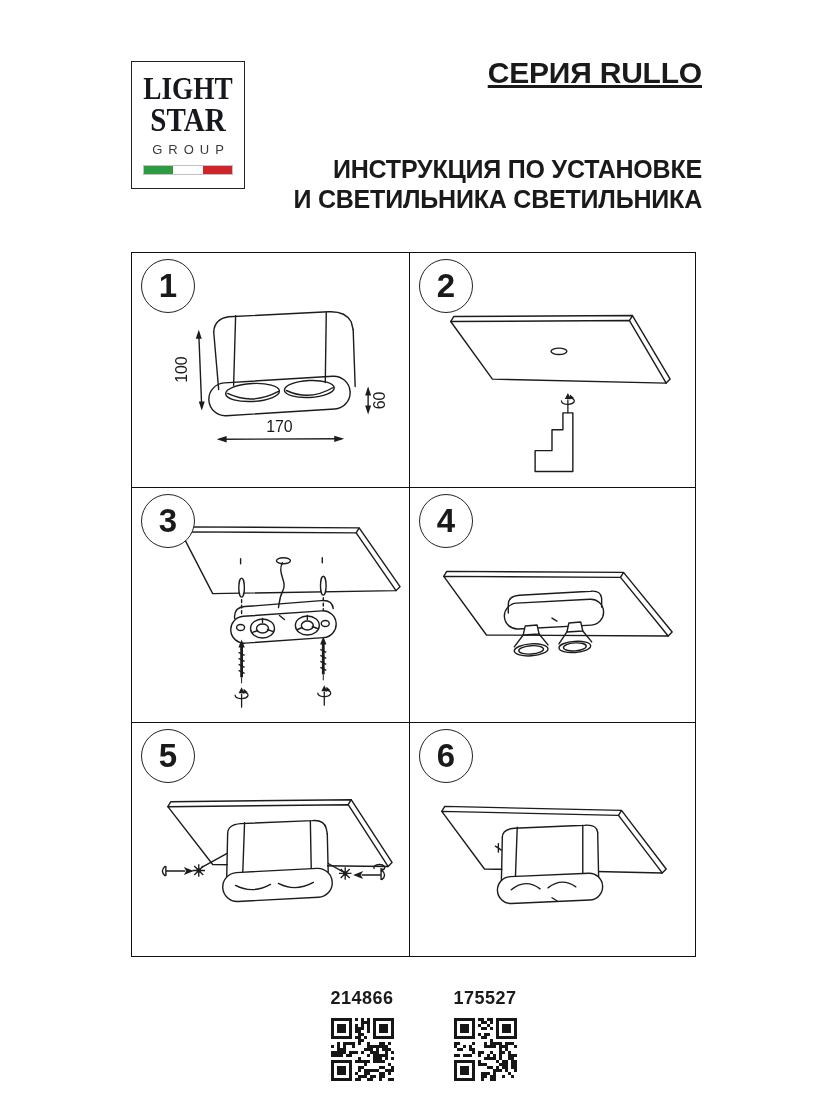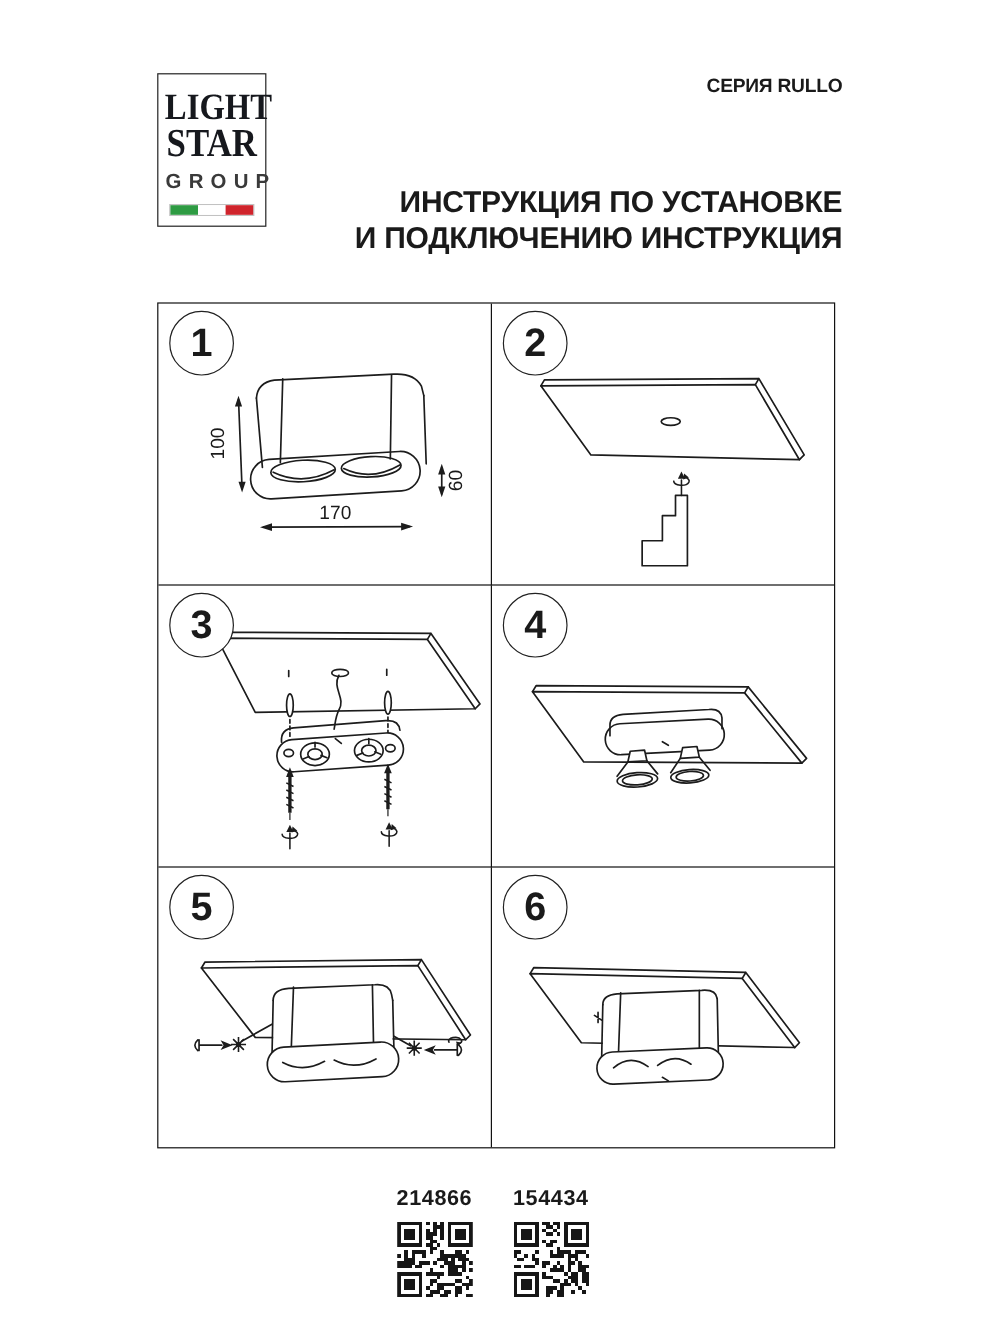--- a/index.html
+++ b/index.html
@@ -1,50 +1,50 @@
 <!DOCTYPE html>
 <html><head>
 <meta charset="utf-8">
 <style>
   html,body{margin:0;padding:0;background:#fff;}
   body{width:826px;height:1105px;position:relative;font-family:"Liberation Sans",sans-serif;color:#1a1a1a;}
   .page{position:absolute;inset:0;background:#fff;}
 
   
-  .logo-box{position:absolute;left:131px;top:61px;width:91px;height:128px;border:1.5px solid #222;box-sizing:border-box;text-align:center;padding-top:11px;}
+  .logo-box{position:absolute;left:131px;top:61px;width:114px;height:128px;border:1.5px solid #222;box-sizing:border-box;text-align:center;padding-top:11px;}
   .logo-l1,.logo-l2{font-family:"Liberation Serif",serif;font-weight:700;font-size:31px;line-height:31px;letter-spacing:0;transform:scaleX(.88);transform-origin:center;color:#16181d;}
   .logo-l2{font-size:33px;line-height:33px;}
-  .logo-l3{font-size:17px;letter-spacing:6px;margin-top:5px;color:#3a3a3a;text-indent:6px;font-weight:bold;}
+  .logo-l3{font-size:13px;letter-spacing:6px;margin-top:5px;color:#3a3a3a;text-indent:6px;}
   .flag{height:10px;width:80%;margin:8px auto 0;display:flex;border:1px solid #c2c2c2;box-sizing:border-box;}
   .flag span{flex:1;}
   .flag .f-green{background:#2e9b43;}
   .flag .f-white{background:#ffffff;}
   .flag .f-red{background:#d0242c;}
 
   
   .hdr{position:absolute;right:124px;text-align:right;font-weight:700;letter-spacing:-.2px;}
-  .hdr-series{top:57px;font-size:16px;line-height:31px;}
+  .hdr-series{top:57px;font-size:30px;line-height:31px;text-decoration:underline;}
   .hdr-instr{top:155px;font-size:25px;line-height:29.5px;}
 
   
   .grid{position:absolute;left:131px;top:252px;width:565px;height:705px;border:1.6px solid #111;box-sizing:border-box;display:grid;grid-template-columns:278px 1fr;grid-template-rows:235px 235px 1fr;}
   .cell{position:relative;border-right:1.4px solid #111;border-bottom:1.4px solid #111;box-sizing:border-box;overflow:hidden;}
   .cell:nth-child(2n){border-right:none;}
   .cell:nth-child(5),.cell:nth-child(6){border-bottom:none;}
   .badge{position:absolute;left:9px;top:6px;width:52px;height:52px;border:1.6px solid #222;border-radius:50%;display:flex;align-items:center;justify-content:center;font-size:33px;font-weight:700;z-index:3;background:#fff;}
   .cell svg.draw{position:absolute;inset:0;}
   svg.draw *{vector-effect:non-scaling-stroke;}
   .ln{stroke:#1c1c1c;stroke-width:1.4;fill:none;stroke-linecap:round;stroke-linejoin:round;}
   .lnf{stroke:#1c1c1c;stroke-width:1.4;fill:#fff;stroke-linecap:round;stroke-linejoin:round;}
   .solid{fill:#1c1c1c;stroke:none;}
   .whitef{fill:#fff;stroke:none;}
   .dim{font-family:"Liberation Sans",sans-serif;font-size:16px;fill:#1a1a1a;}
 
   
-  .footer{position:absolute;left:330px;top:988px;display:flex;gap:33px;}
+  .footer{position:absolute;left:330px;top:988px;display:flex;gap:59px;}
   .code-col{width:64px;text-align:center;}
   .code-label{font-size:18px;font-weight:700;margin-bottom:9px;letter-spacing:.5px;}
   svg.qr{width:63px;height:63px;shape-rendering:crispEdges;background:#fff;}
 </style>
 </head>
 <body>
 
 <div class="page">
 
   <svg width="0" height="0" style="position:absolute" aria-hidden="true">
@@ -77,21 +77,21 @@
       <span class="f-white"></span>
       <span class="f-red"></span>
     </div>
   </div>
 
   <div class="hdr hdr-series">
     <div>СЕРИЯ RULLO</div>
   </div>
   <div class="hdr hdr-instr">
     <div>ИНСТРУКЦИЯ ПО УСТАНОВКЕ</div>
-    <div>И ПОДКЛЮЧЕНИЮ ИНСТРУКЦИЯ</div>
+    <div>И СВЕТИЛЬНИКА СВЕТИЛЬНИКА</div>
   </div>
 
   <div class="grid">
 
     <div class="cell">
       <div class="badge">
           <span>1</span>
         </div>
       <svg class="draw" viewBox="0 0 278 235">
         <path class="ln" d="M82,79 Q83,66 97,64 L197,59 Q214,58 220,69 L222,77"></path>
@@ -376,21 +376,21 @@
           <rect x="6" y="6" width="9" height="9" fill="#161616"></rect>
           <rect x="42" y="0" width="21" height="21" fill="#161616"></rect>
           <rect x="45" y="3" width="15" height="15" fill="#fff"></rect>
           <rect x="48" y="6" width="9" height="9" fill="#161616"></rect>
           <rect x="0" y="42" width="21" height="21" fill="#161616"></rect>
           <rect x="3" y="45" width="15" height="15" fill="#fff"></rect>
           <rect x="6" y="48" width="9" height="9" fill="#161616"></rect>
         </svg>
     </div>
     <div class="code-col">
-      <div class="code-label">154434</div>
+      <div class="code-label">175527</div>
       <svg class="qr" viewBox="0 0 63 63">
           <rect x="24" y="0" width="3" height="3" fill="#161616"></rect>
           <rect x="27" y="0" width="3" height="3" fill="#161616"></rect>
           <rect x="33" y="0" width="3" height="3" fill="#161616"></rect>
           <rect x="36" y="0" width="3" height="3" fill="#161616"></rect>
           <rect x="27" y="3" width="3" height="3" fill="#161616"></rect>
           <rect x="30" y="3" width="3" height="3" fill="#161616"></rect>
           <rect x="36" y="3" width="3" height="3" fill="#161616"></rect>
           <rect x="24" y="6" width="3" height="3" fill="#161616"></rect>
           <rect x="33" y="6" width="3" height="3" fill="#161616"></rect>

